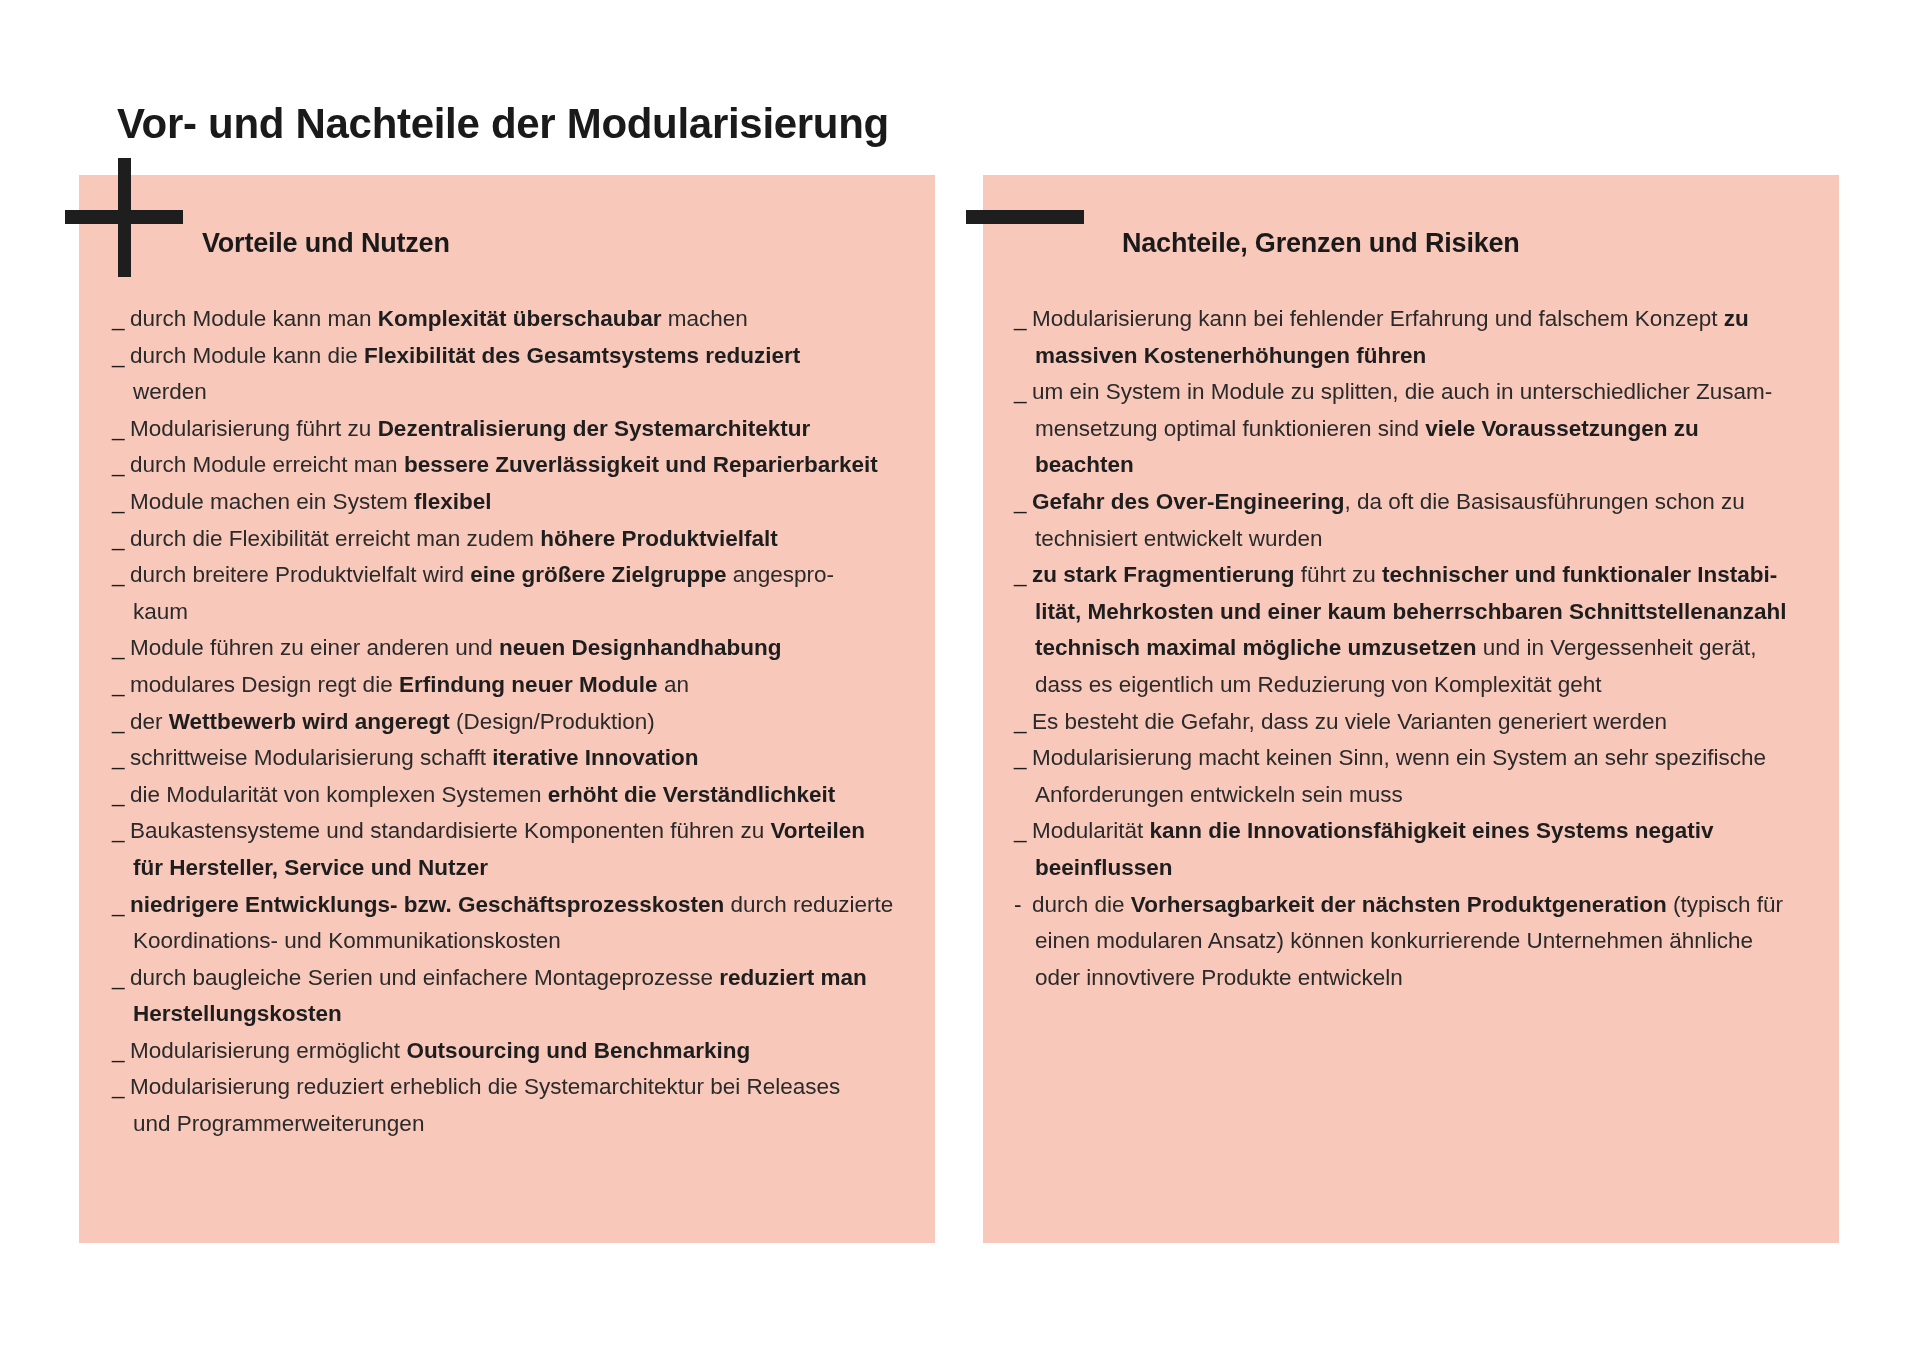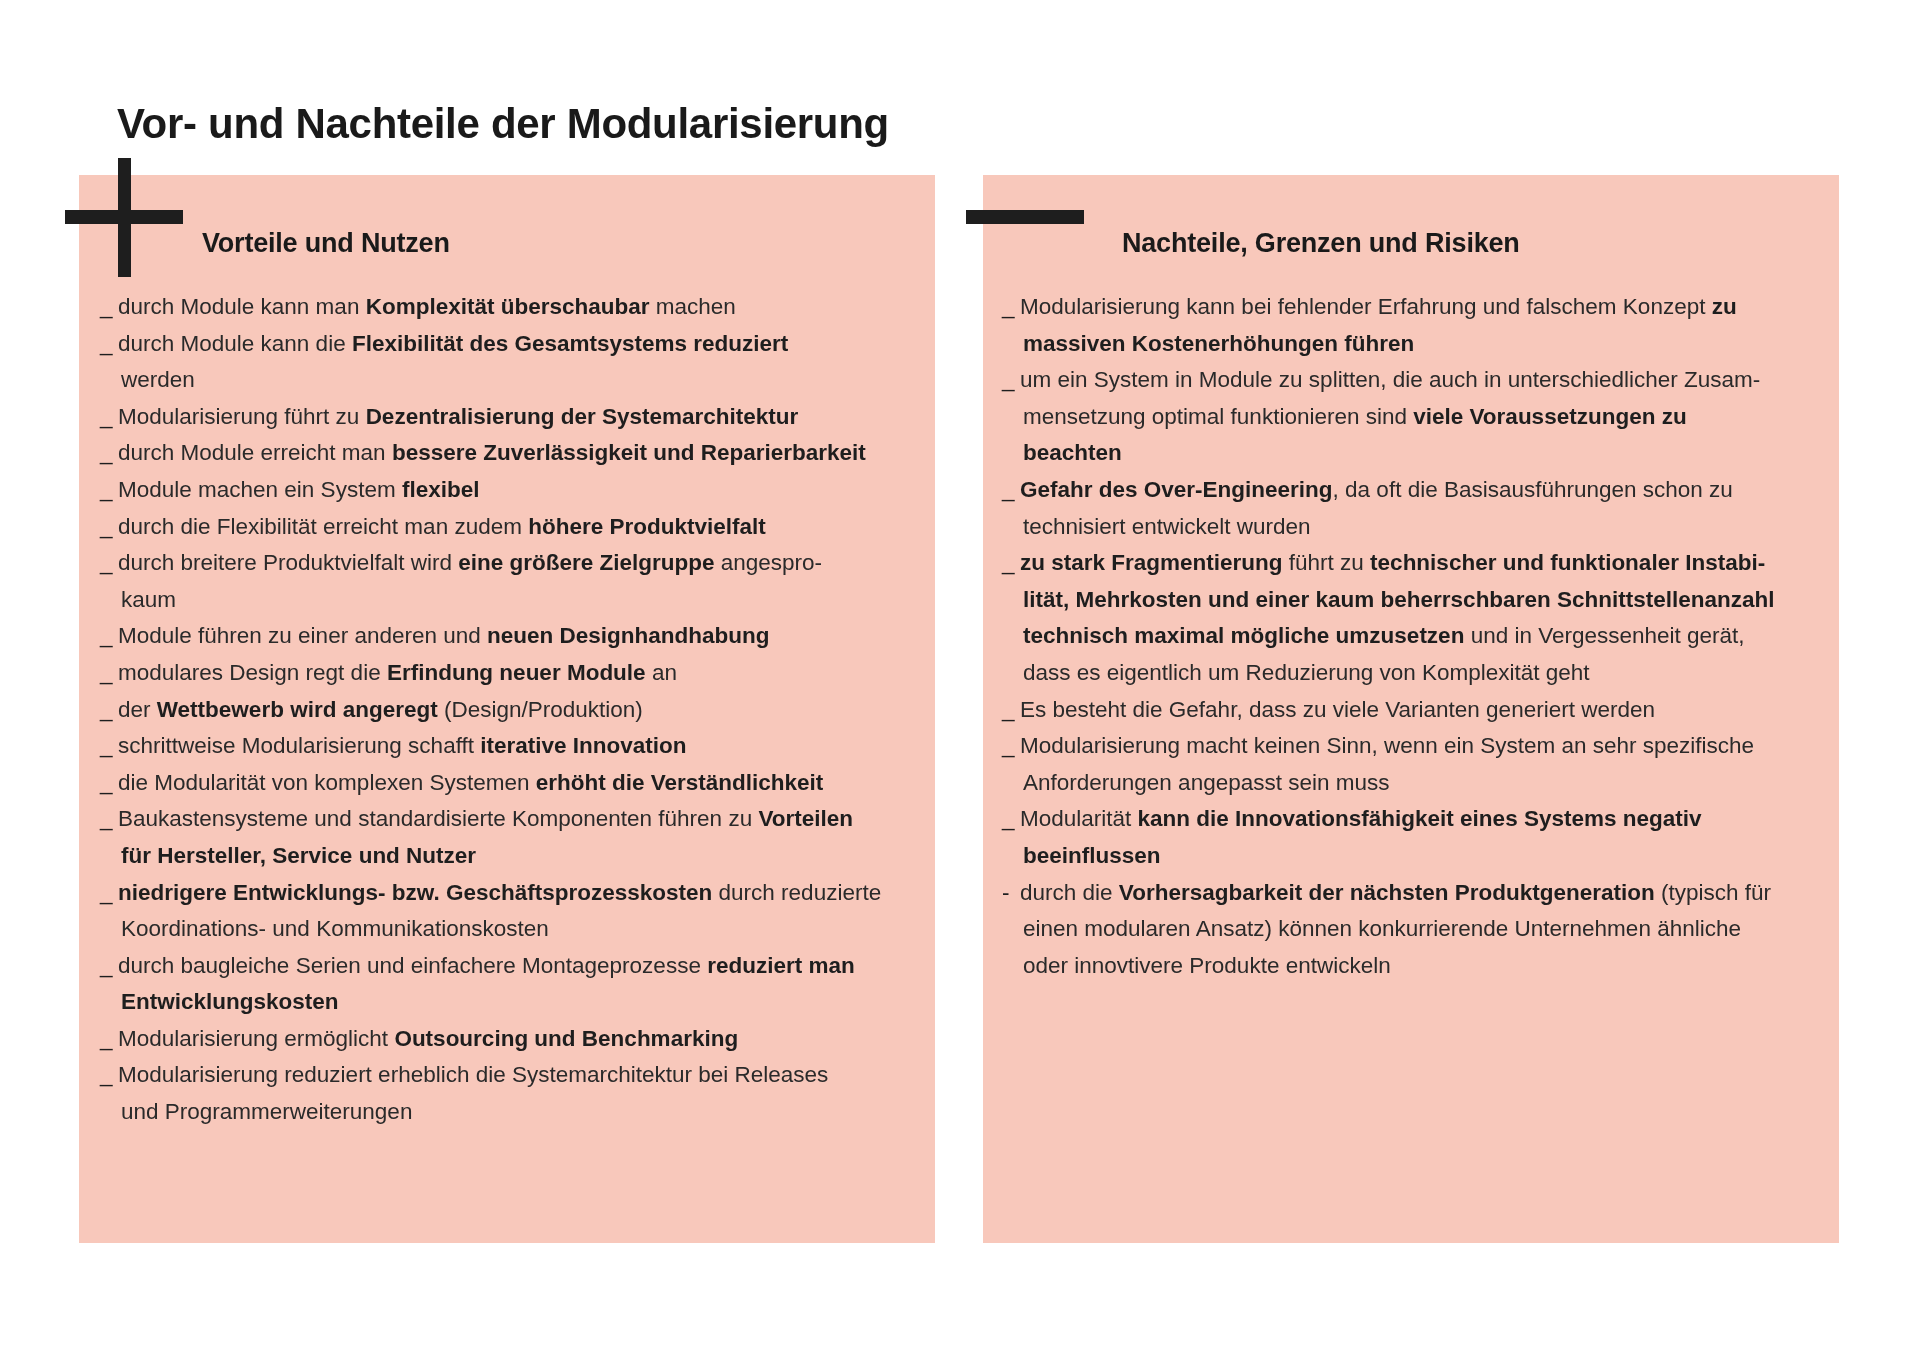--- a/index.html
+++ b/index.html
@@ -6,21 +6,21 @@
   body { width:1920px; height:1358px; position:relative; overflow:hidden;
          font-family:"Liberation Sans", sans-serif; color:#1a1a1a; }
   .title { position:absolute; left:79px; top:70px; font-size:42px; font-weight:bold;
            letter-spacing:-0.3px; white-space:nowrap; line-height:52px;margin-left:38px; }
   .panel { position:absolute; top:175px; width:856px; height:1068px; background:#f8c8bb; }
   .panel.left { left:79px; }
   .panel.right { left:983px; }
   .bar { position:absolute; background:#1e1e1e; }
   .heading { position:absolute; top:204px; font-size:27px; font-weight:bold; white-space:nowrap;
              line-height:34px; letter-spacing:-0.2px; }
-  .list { position:absolute; top:289px; margin:0; padding:0; list-style:none; }
+  .list { position:absolute; top:289px; margin:12px; padding:0; list-style:none; }
   .list.left { left:100px; }
   .list.right { left:1002px; }
   .item { position:relative; margin:0; padding:0; }
   .line { display:block; height:36.6px; line-height:36.6px; font-size:22.5px; white-space:nowrap;
           font-weight:300; color:#1e1e1e; }
   .bullet { display:inline-block; width:18px; font-weight:normal; }
   .line.cont { padding-left:21px; }
   .seg-b { font-weight:bold; }
   .seg-n { font-weight:normal; color:#2a2a2a; }
 </style>
@@ -84,21 +84,21 @@
     <li class="item">
       <span class="line"><span class="bullet">_</span><span class="seg-n">Baukastensysteme und standardisierte Komponenten führen zu </span><span class="seg-b">Vorteilen</span></span>
       <span class="line cont"><span class="seg-b">für Hersteller, Service und Nutzer</span></span>
     </li>
     <li class="item">
       <span class="line"><span class="bullet">_</span><span class="seg-b">niedrigere Entwicklungs- bzw. Geschäftsprozesskosten</span><span class="seg-n"> durch reduzierte</span></span>
       <span class="line cont"><span class="seg-n">Koordinations- und Kommunikationskosten</span></span>
     </li>
     <li class="item">
       <span class="line"><span class="bullet">_</span><span class="seg-n">durch baugleiche Serien und einfachere Montageprozesse </span><span class="seg-b">reduziert man</span></span>
-      <span class="line cont"><span class="seg-b">Entwicklungskosten</span></span>
+      <span class="line cont"><span class="seg-b">Herstellungskosten</span></span>
     </li>
     <li class="item">
       <span class="line"><span class="bullet">_</span><span class="seg-n">Modularisierung ermöglicht </span><span class="seg-b">Outsourcing und Benchmarking</span></span>
     </li>
     <li class="item">
       <span class="line"><span class="bullet">_</span><span class="seg-n">Modularisierung reduziert erheblich die Systemarchitektur bei Releases</span></span>
       <span class="line cont"><span class="seg-n">und Programmerweiterungen</span></span>
     </li>
   </ul>
 <ul class="list right">
@@ -121,21 +121,21 @@
     </li>
     <li class="item">
       <span class="line cont"><span class="seg-b">technisch maximal mögliche umzusetzen</span><span class="seg-n"> und in Vergessenheit gerät,</span></span>
       <span class="line cont"><span class="seg-n">dass es eigentlich um Reduzierung von Komplexität geht</span></span>
     </li>
     <li class="item">
       <span class="line"><span class="bullet">_</span><span class="seg-n">Es besteht die Gefahr, dass zu viele Varianten generiert werden</span></span>
     </li>
     <li class="item">
       <span class="line"><span class="bullet">_</span><span class="seg-n">Modularisierung macht keinen Sinn, wenn ein System an sehr spezifische</span></span>
-      <span class="line cont"><span class="seg-n">Anforderungen angepasst sein muss</span></span>
+      <span class="line cont"><span class="seg-n">Anforderungen entwickeln sein muss</span></span>
     </li>
     <li class="item">
       <span class="line"><span class="bullet">_</span><span class="seg-n">Modularität </span><span class="seg-b">kann die Innovationsfähigkeit eines Systems negativ</span></span>
       <span class="line cont"><span class="seg-b">beeinflussen</span></span>
     </li>
     <li class="item">
       <span class="line"><span class="bullet">-</span><span class="seg-n">durch die </span><span class="seg-b">Vorhersagbarkeit der nächsten Produktgeneration</span><span class="seg-n"> (typisch für</span></span>
       <span class="line cont"><span class="seg-n">einen modularen Ansatz) können konkurrierende Unternehmen ähnliche</span></span>
       <span class="line cont"><span class="seg-n">oder innovtivere Produkte entwickeln</span></span>
     </li>

